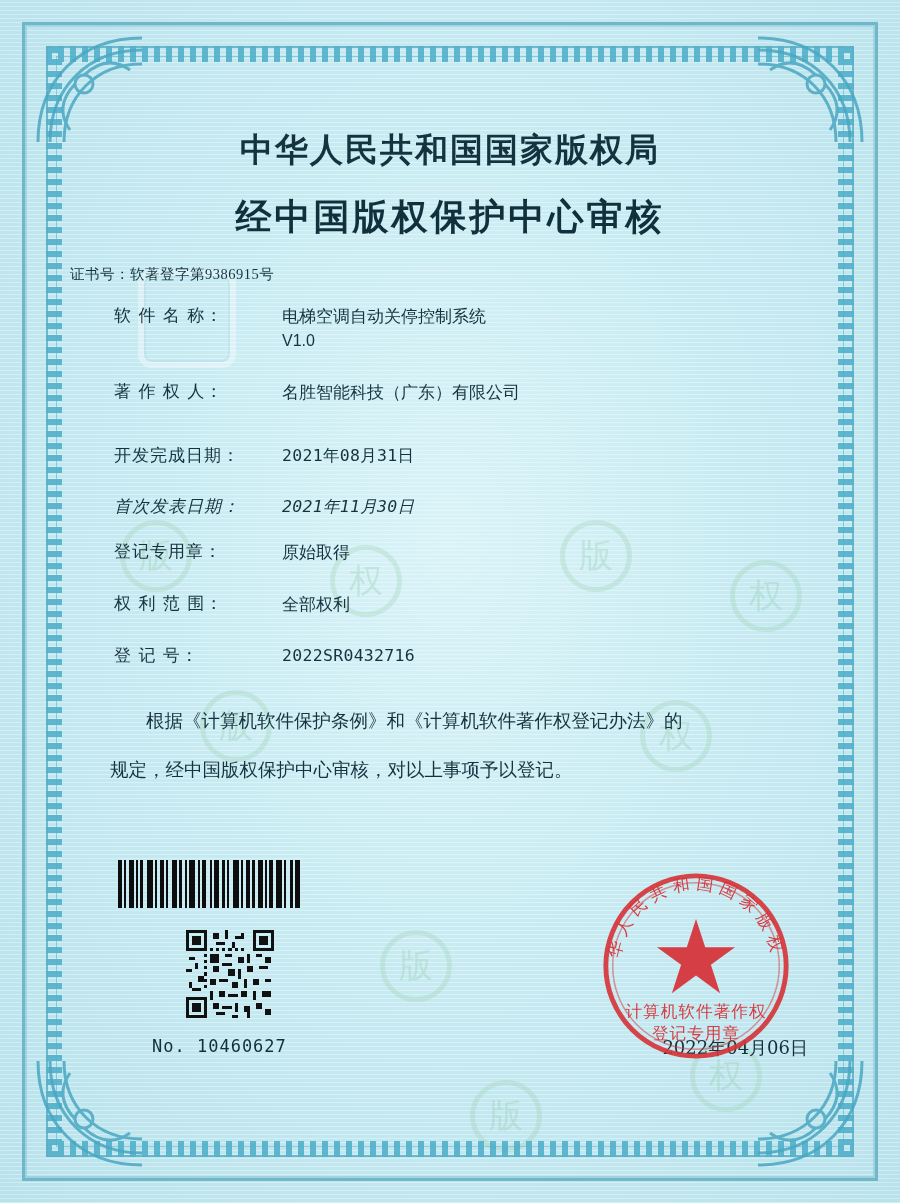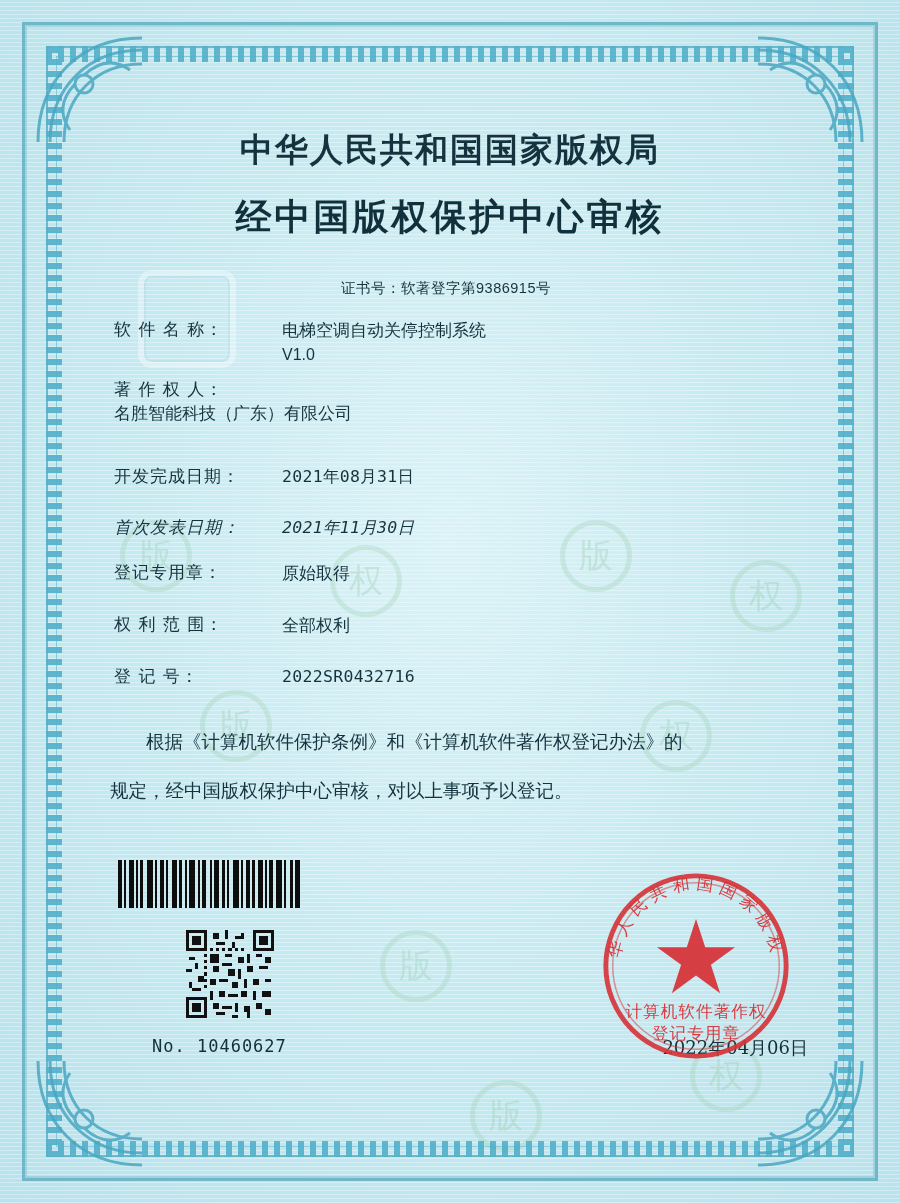--- a/index.html
+++ b/index.html
@@ -94,27 +94,27 @@
   .title-sub{
     text-align:center;
     font-size:36px;
     letter-spacing:3px;
     color:#10303c;
     font-weight:bold;
     margin-top:20px;
     font-family:"DejaVu Serif", serif;
   }
   .cert-no{
-    text-align:center;
+    text-align:left;
     font-size:14.5px;
     color:#16343f;
-    margin-top:37px;
+    margin-top:23px;
     padding-right:8px;
     letter-spacing:.5px;
-    font-family:Liberation Sans, sans-serif;
+    font-family:Liberation Serif, serif;
   }
 
   .fields{
     margin-top:20px;
     padding-left:44px;
     color:#15333e;
   }
   .row{
     display:flex;
     align-items:flex-start;
@@ -272,29 +272,29 @@
 
     <div class="title-main">中华人民共和国国家版权局</div>
     <div class="title-sub">经中国版权保护中心审核</div>
 
     <div class="cert-no">
       <span>证书号：</span><span>软著登字第9386915号</span>
     </div>
 
     <div class="fields">
 
-      <div class="row" style="margin-bottom:12px;">
+      <div class="row" style="margin-bottom:28px;">
         <div class="lab">软 件 名 称：</div>
         <div class="val">
           <span>电梯空调自动关停控制系统</span>
           <span class="v2">V1.0</span>
         </div>
       </div>
 
-      <div class="row" style="margin-bottom:40px;flex-direction:column;">
+      <div class="row" style="margin-bottom:40px;">
         <div class="lab">著 作 权 人：</div>
         <div class="val">名胜智能科技（广东）有限公司</div>
       </div>
 
       <div class="row" style="margin-bottom:27px;">
         <div class="lab">开发完成日期：</div>
         <div class="val mono">2021年08月31日</div>
       </div>
 
       <div class="row" style="margin-bottom:21px;font-style:italic;">

